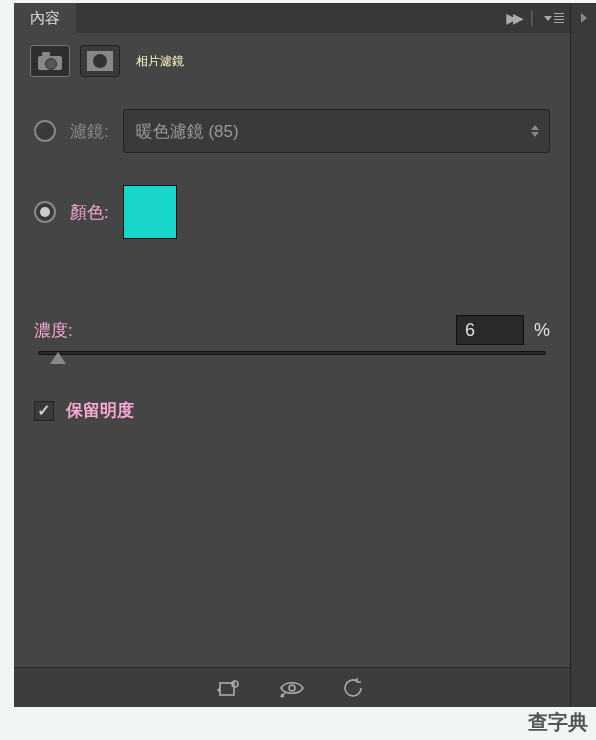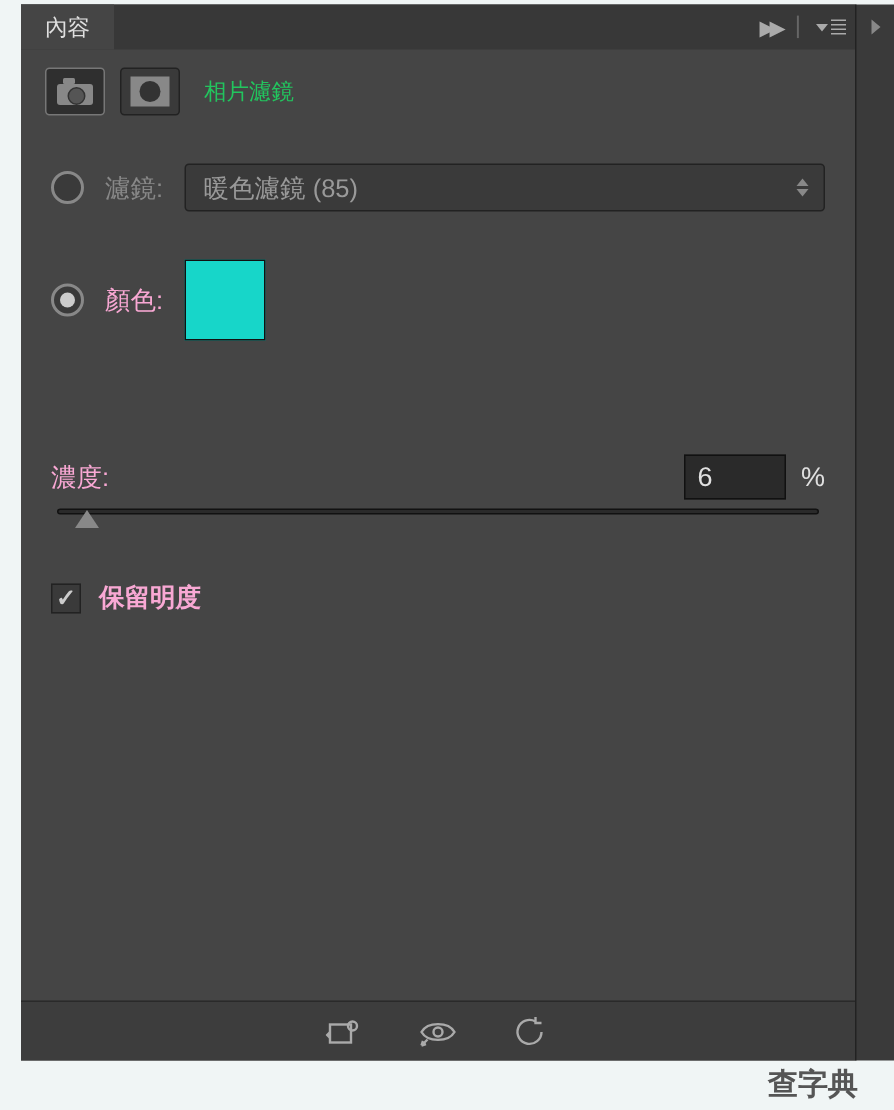--- a/index.html
+++ b/index.html
@@ -142,22 +142,22 @@
       justify-content: center;
     }
     .mask-icon::before {
       content: "";
       width: 14px;
       height: 14px;
       background: #333;
       border-radius: 50%;
     }
     .panel-title {
-      color: #22c55e;
-      font-size: 15px;
+      color: #fef9c3;
+      font-size: 12px;
       margin-left: 6px;
     }
     .controls {
       padding: 18px 20px;
       display: flex;
       flex-direction: column;
       gap: 32px;
       flex: 1;
     }
     .row {
@@ -185,21 +185,21 @@
     }
     .label {
       color: #f9a8d4;
       font-size: 17px;
     }
     .label.disabled {
       color: #888;
     }
     .dropdown {
       flex: 1;
-      height: 32px;
+      height: 44px;
       background: #3a3a3a;
       border: 1px solid #222;
       border-radius: 3px;
       display: flex;
       align-items: center;
       padding: 0 12px;
       color: #999;
       font-size: 17px;
       position: relative;
       cursor: pointer;
@@ -347,21 +347,21 @@
       width: 0;
       height: 0;
       border-top: 5px solid transparent;
       border-bottom: 5px solid transparent;
       border-left: 6px solid #888;
       cursor: pointer;
     }
     .watermark {
       position: absolute;
       bottom: 4px;
-      right: 24px;
+      right: 8px;
       display: flex;
       align-items: flex-end;
       gap: 6px;
     }
     .wm-main {
       color: #555;
       font-size: 20px;
       font-weight: bold;
     }
     .wm-sub {

